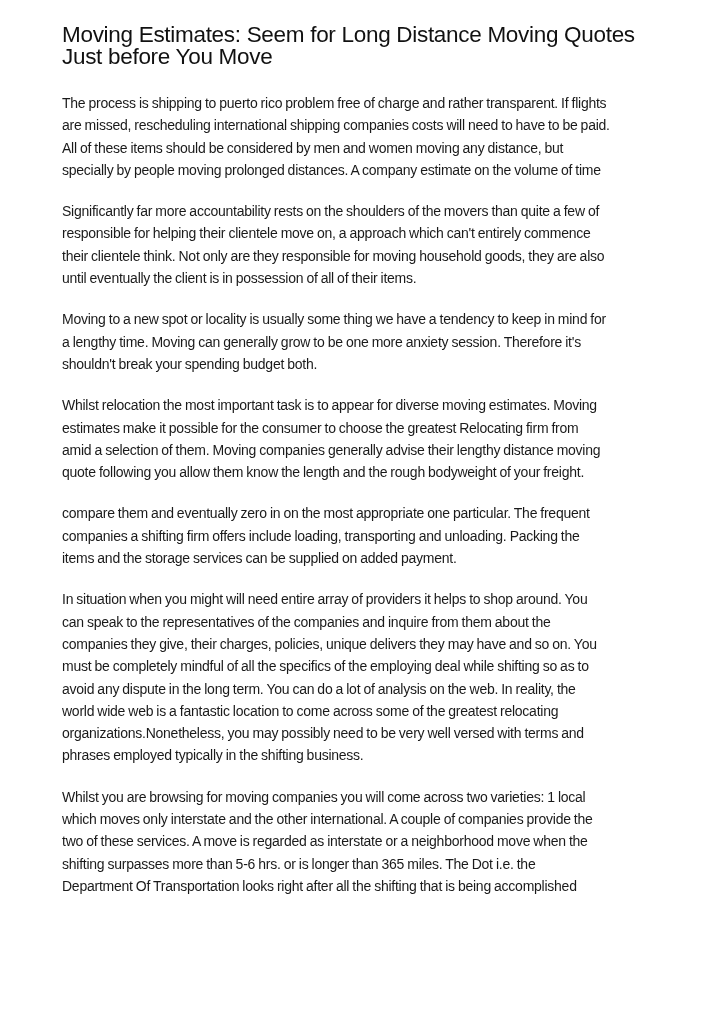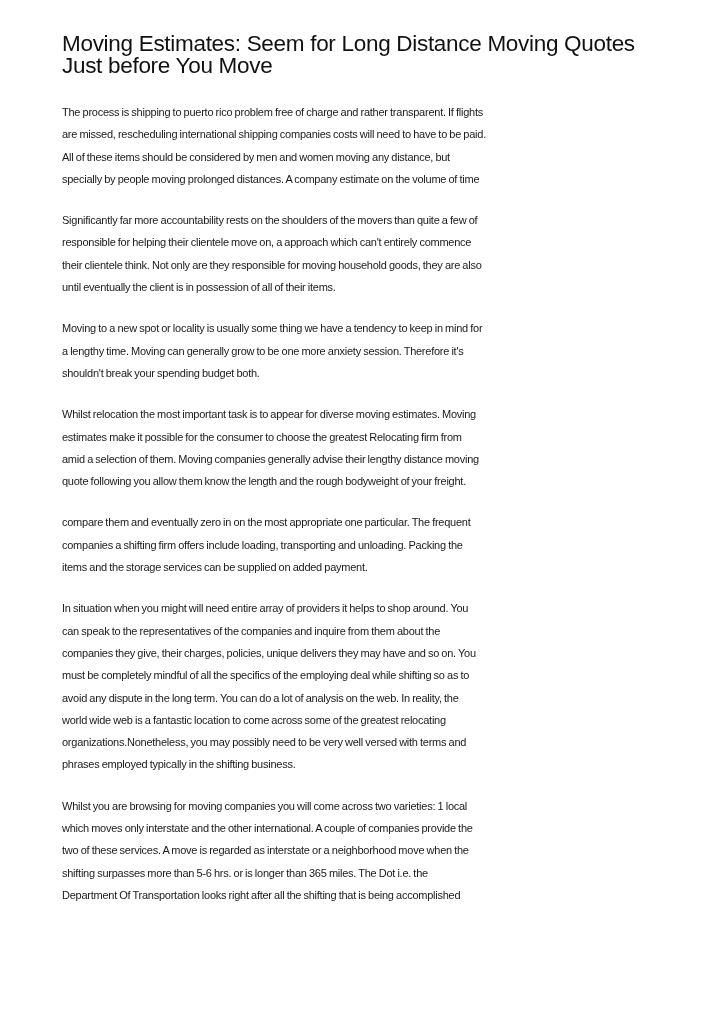--- a/index.html
+++ b/index.html
@@ -1,27 +1,27 @@
 <!DOCTYPE html>
 <html><head>
 <meta charset="utf-8">
 <style>
   html, body { margin: 0; padding: 0; background: #ffffff; }
   body { width: 728px; height: 1031px; overflow: hidden; position: relative; }
   .page {
-    position: absolute; left: 62px; top: 33px; width: 640px;
+    position: absolute; left: 62px; top: 24px; width: 640px;
     color: #1a1a1a;
     font-family: "Liberation Sans", sans-serif;
   }
   .title {
     font-size: 22.5px; line-height: 22px; margin: 0 0 24px 0;
     font-weight: normal; letter-spacing: -0.3px; color: #111;
   }
   .para {
-    font-size: 11px; line-height: 22.3px; margin: 0 0 19px 0;
+    font-size: 14px; line-height: 22.3px; margin: 0 0 19px 0;
     letter-spacing: -0.25px; word-spacing: -0.5px;
   }
   .line { display: block; white-space: nowrap; }
 </style>
 </head>
 <body>
 
 <div class="page">
   <h1 class="title">
     <span class="line">Moving Estimates: Seem for Long Distance Moving Quotes</span>

